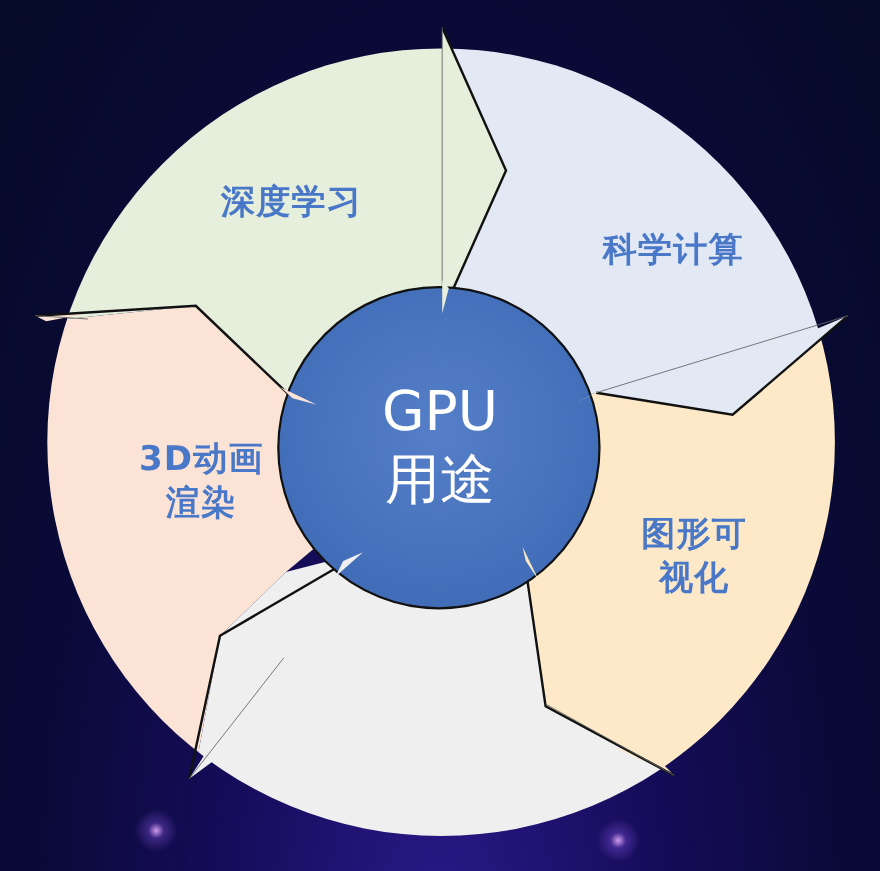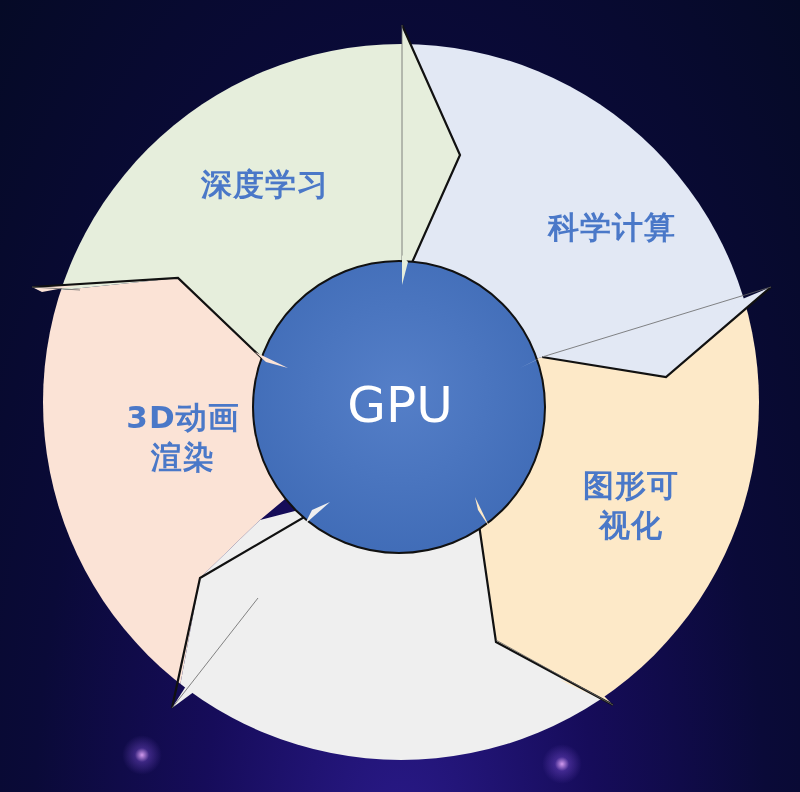--- a/index.html
+++ b/index.html
@@ -103,20 +103,21 @@
     <polygon points="330,502 312,510 305,524" fill="#efefef"></polygon>
     <polygon points="266,362 255,352 288,368" fill="#fbe3d6"></polygon>
   </svg>
 
   <div class="sparkle" style="left:142px; top:755px;"></div>
   <div class="sparkle" style="left:562px; top:764px;"></div>
 
   
   <div class="center-label" style="left:400px; top:405px;">
     <div>GPU</div>
+    <div>用途</div>
   </div>
 
   
   <div class="seg-label" style="left:265px; top:184px;">深度学习</div>
   <div class="seg-label" style="left:612px; top:227px;">科学计算</div>
   <div class="seg-label" style="left:631px; top:505px;">图形可
 视化</div>
   <div class="seg-label" style="left:155px; top:437px;margin-left:28px;">3D动画
 渲染</div>
 </div>

